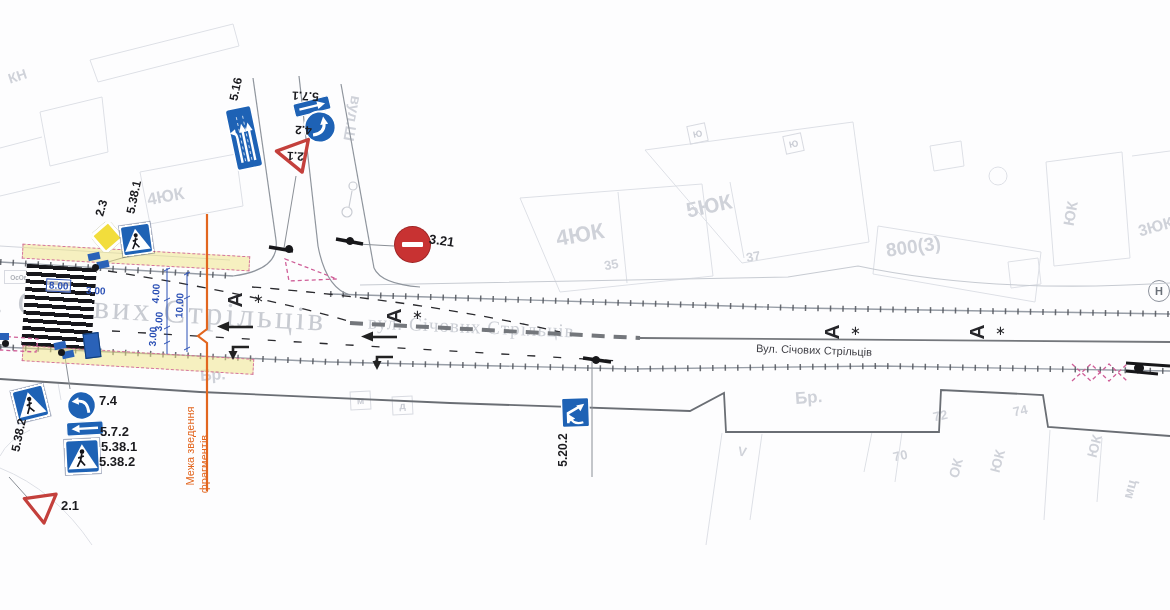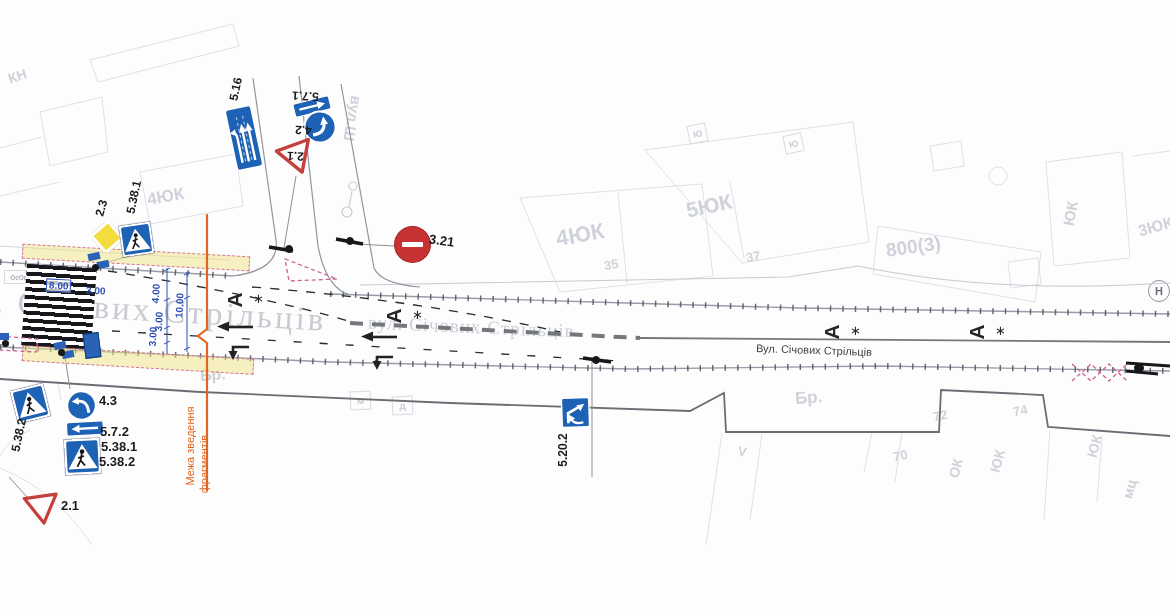--- a/index.html
+++ b/index.html
@@ -252,21 +252,21 @@
   </div>
 
   <div class="lbl" style="left:224px;top:82px;transform:rotate(-78deg);">5.16</div>
   <div class="lbl" style="left:292px;top:89px;transform:rotate(183deg);">5.7.1</div>
   <div class="lbl" style="left:295px;top:123px;transform:rotate(183deg);">4.2</div>
   <div class="lbl" style="left:287px;top:149px;transform:rotate(183deg);">2.1</div>
   <div class="lbl" style="left:93px;top:201px;transform:rotate(-75deg);">2.3</div>
   <div class="lbl" style="left:117px;top:190px;transform:rotate(-78deg);">5.38.1</div>
   <div class="lbl" style="left:429px;top:233px;font-size:13px;transform:rotate(8deg);">3.21</div>
   <div class="lbl" style="left:2px;top:428px;transform:rotate(-78deg);">5.38.2</div>
-  <div class="lbl" style="left:99px;top:393px;font-size:13px;">4.3</div>
+  <div class="lbl" style="left:99px;top:393px;font-size:13px;">7.4</div>
   <div class="lbl" style="left:100px;top:424px;font-size:13px;">5.7.2</div>
   <div class="lbl" style="left:101px;top:439px;font-size:13px;">5.38.1</div>
   <div class="lbl" style="left:99px;top:454px;font-size:13px;">5.38.2</div>
   <div class="lbl" style="left:61px;top:498px;font-size:13px;">2.1</div>
   <div class="lbl" style="left:546px;top:443px;transform:rotate(-90deg);">5.20.2</div>
 
   <div class="dim" style="left:46px;top:279px;transform:rotate(3deg);border:1px solid #2b50b5;background:rgba(255,255,255,.75);padding:0 2px;">8.00</div>
   <div class="dim" style="left:86px;top:285px;transform:rotate(3deg);">3.00</div>
   <div class="dim" style="left:146px;top:288px;transform:rotate(-87deg);">4.00</div>
   <div class="dim" style="left:167px;top:300px;transform:rotate(-87deg);">10.00</div>

